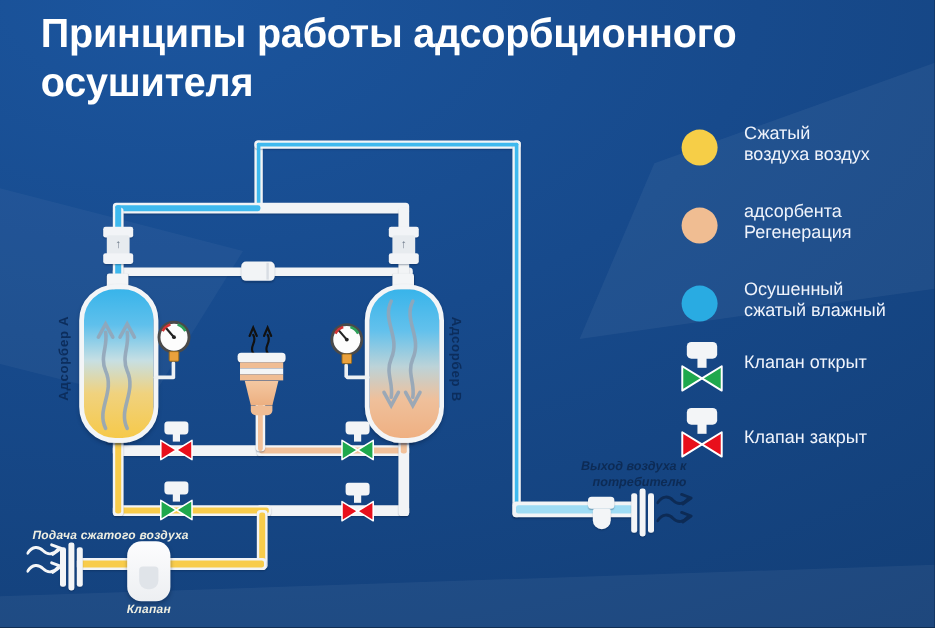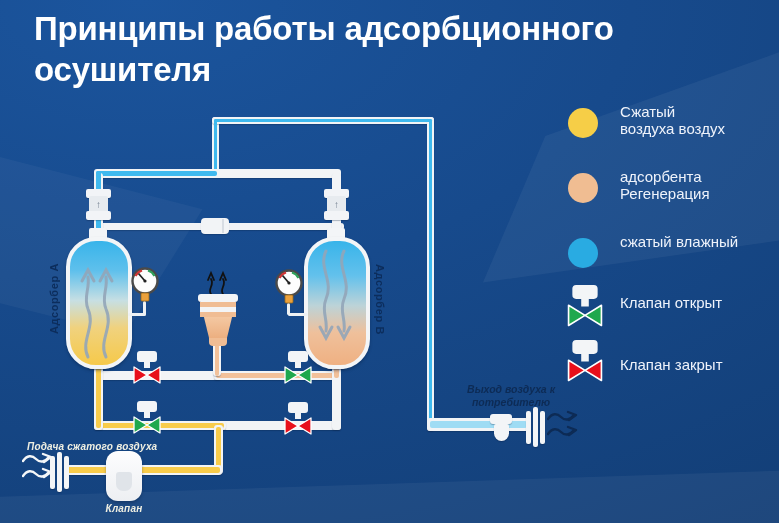--- a/index.html
+++ b/index.html
@@ -61,21 +61,21 @@
   .flange-bar{position:absolute;width:5px;background:#F3F5F7;border-radius:2px;box-shadow:0 1px 1px rgba(8,28,60,0.3);}
 
   .filter{position:absolute;left:106px;top:451px;width:36px;height:50px;background:linear-gradient(180deg,#FDFDFE,#EDEFF2);
     border-radius:12px;box-shadow:0 2px 3px rgba(8,28,60,0.35);}
   .filter-cup{position:absolute;left:10px;top:21px;width:16px;height:19px;background:#E0E4E9;border-radius:3px 3px 7px 7px;}
 
   .fit-cap{position:absolute;left:490px;top:414px;width:22px;height:10px;background:#F3F5F7;border-radius:3px;box-shadow:0 1px 1px rgba(8,28,60,0.3);}
   .fit-cup{position:absolute;left:494px;top:424px;width:15px;height:17px;background:#F3F5F7;border-radius:2px 2px 8px 8px;box-shadow:0 1px 1px rgba(8,28,60,0.3);}
 
   .small-label{position:absolute;font-size:10px;font-style:italic;font-weight:bold;color:#EFEFE2;letter-spacing:0.2px;}
-  .outlet-label{position:absolute;left:450px;top:383px;width:122px;text-align:center;
+  .outlet-label{position:absolute;left:450px;top:383px;width:122px;text-align:right;
     font-size:10.5px;font-style:italic;font-weight:bold;color:#0D2B55;line-height:1.25;}
 
   
   .lg-swatch{position:absolute;left:568px;width:30px;height:30px;border-radius:50%;}
   .lg-text{position:absolute;left:620px;width:150px;color:#EFF3FB;font-size:15px;line-height:1.16;}
 </style>
 </head>
 <body>
 
 <div class="canvas">
@@ -275,20 +275,21 @@
     <div>Сжатый</div>
     <div>воздуха воздух</div>
   </div>
   <div class="lg-swatch" style="top: 173px; background: rgb(240, 189, 146);"></div>
   <div class="lg-text" style="top:168px">
     <div>адсорбента</div>
     <div>Регенерация</div>
   </div>
   <div class="lg-swatch" style="top: 238px; background: rgb(41, 171, 226);"></div>
   <div class="lg-text" style="top:233px">
+    <div>Осушенный</div>
     <div>сжатый влажный</div>
   </div>
 
   <svg class="valve" style="left:566px;top:285px" width="38" height="43" viewBox="0 0 30 34">
     <rect x="5" y="0" width="20" height="11" rx="3" fill="#F3F5F7"></rect>
       <rect x="12" y="10" width="6" height="7" fill="#F3F5F7"></rect>
     <path d="M2,16 L15,24 L2,32 Z" fill="#1FA84D" stroke="#fff" stroke-width="1.3" stroke-linejoin="round"></path>
     <path d="M28,16 L15,24 L28,32 Z" fill="#1FA84D" stroke="#fff" stroke-width="1.3" stroke-linejoin="round"></path>
   </svg>
   <div class="lg-text" style="top:294px">Клапан открыт</div>

